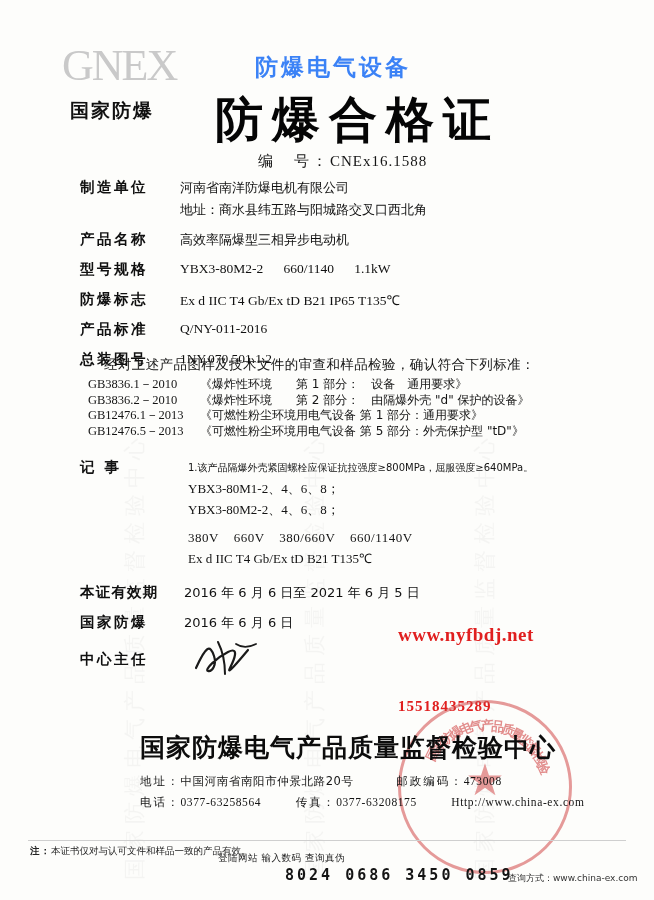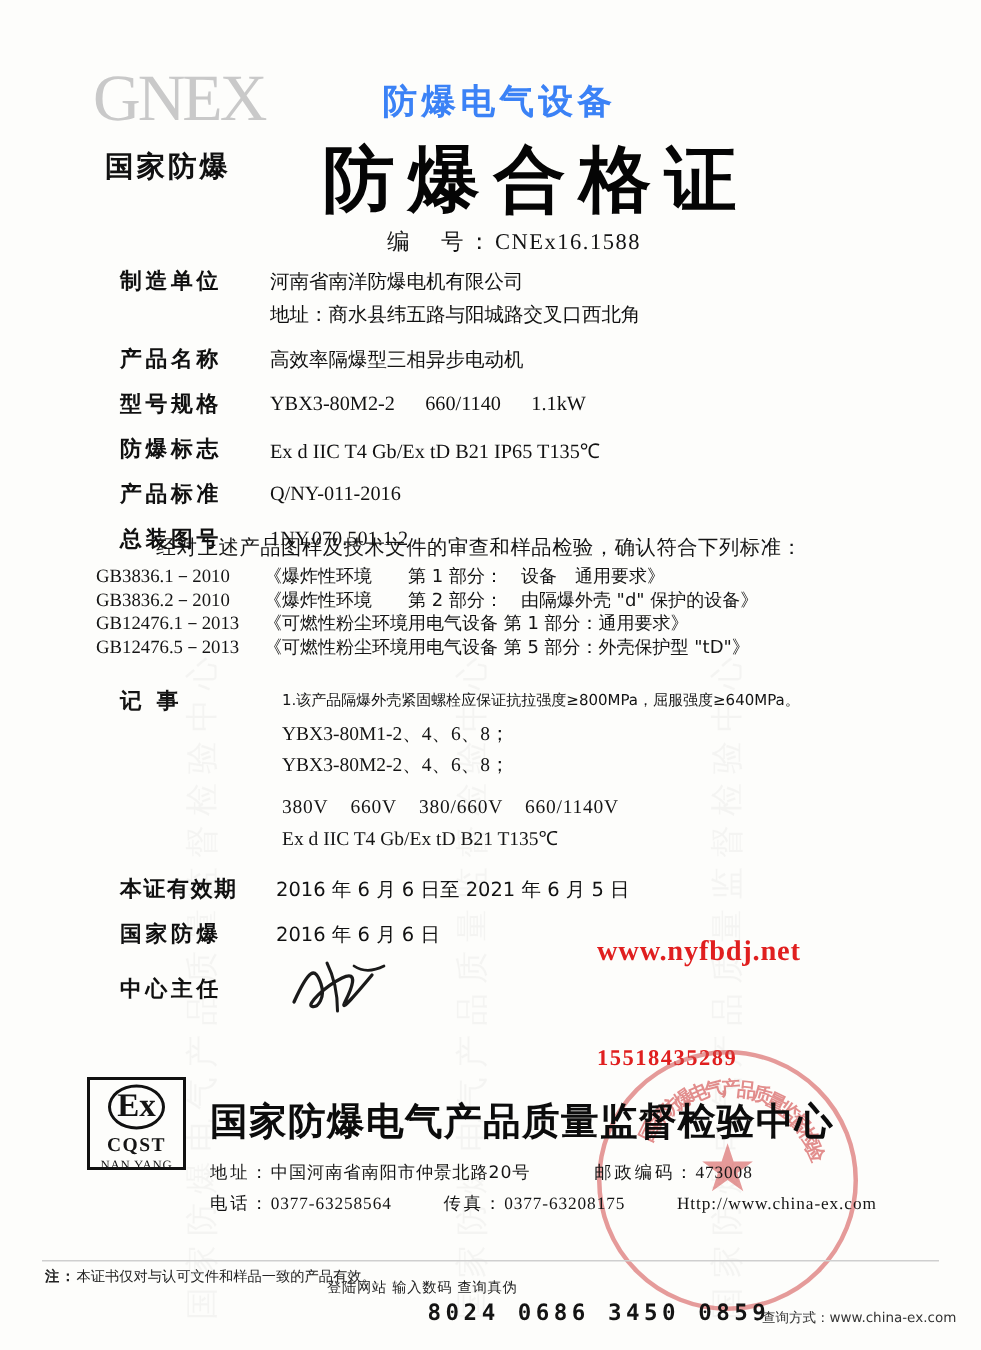--- a/index.html
+++ b/index.html
@@ -125,21 +125,21 @@
   .std-lead {
     position: absolute;
     left: 80px;
     top: 356px;
     font-size: 13.5px;
     letter-spacing: 0.4px;
     padding-left: 24px;
   }
   .std-list {
     position: absolute;
-    left: 64px;
+    left: 88px;
     top: 377px;
     width: 520px;
     font-size: 12.5px;
     font-family: "Liberation Serif", serif;
     line-height: 15.5px;
   }
   .std-list .ln { white-space: nowrap; }
   .std-list .code { display: inline-block; width: 112px; }
   .std-list .cjk { font-family: "DejaVu Sans", sans-serif; font-size: 12px; }
 
@@ -465,25 +465,20 @@
       <span style="transform: rotate(6deg) translate(0,-70px);">品</span>
       <span style="transform: rotate(16deg) translate(0,-70px);">质</span>
       <span style="transform: rotate(26deg) translate(0,-70px);">量</span>
       <span style="transform: rotate(36deg) translate(0,-70px);">监</span>
       <span style="transform: rotate(46deg) translate(0,-70px);">督</span>
       <span style="transform: rotate(56deg) translate(0,-70px);">检</span>
       <span style="transform: rotate(66deg) translate(0,-70px);">验</span>
     </div>
   </div>
 
-  <div class="ex-badge">
-    <div class="ex">Ex</div>
-    <div class="cqst">CQST</div>
-    <div class="ny">NAN YANG</div>
-  </div>
 
   <div class="inst-name">国家防爆电气产品质量监督检验中心</div>
 
   <div class="inst-addr">
     <span class="k">地址：</span><span>中国河南省南阳市仲景北路20号</span>
     <span style="display:inline-block;width:34px;"></span>
     <span class="k">邮政编码：</span><span class="mono-s">473008</span>
   </div>
 
   <div class="inst-tel">

